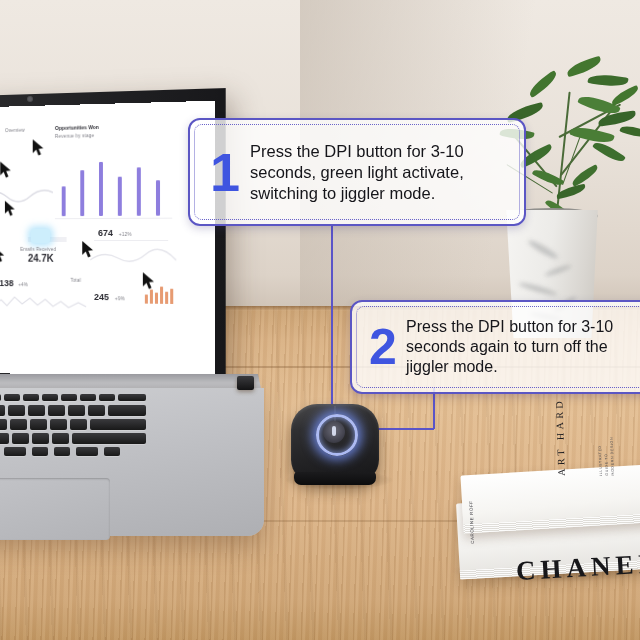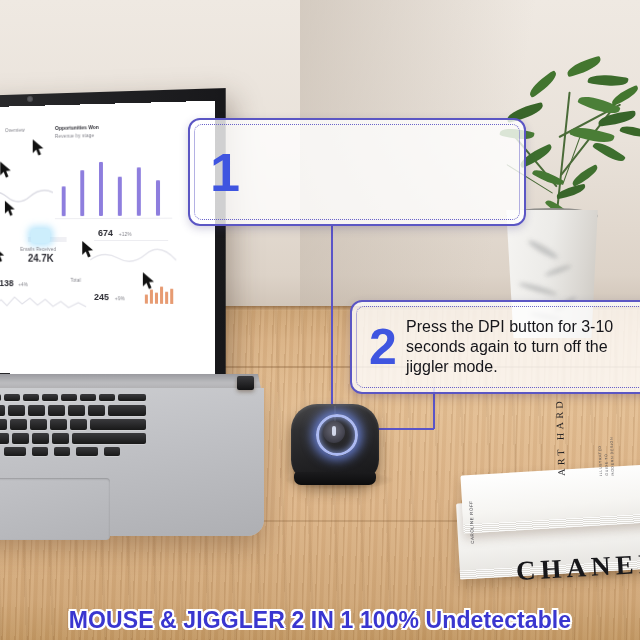--- a/index.html
+++ b/index.html
@@ -318,37 +318,35 @@
   <div class="mouse-sh"></div>
   <div class="mouse"></div>
   <div class="mouse-split"></div>
   <div class="mouse-lip"></div>
   <div class="ring"></div>
   <div class="ring-in"></div>
   <div class="dpi-dot"></div>
 
   <div class="callout" style="left:188px;top:118px;width:310px;height:104px;padding:0 14px 0 10px;">
     <div class="num" style="font-size:54px;width:50px;text-align:center;">1</div>
+    <div class="ctext" style="font-size:16.5px;line-height:21px;flex:1;">Press the DPI button for 3-10 seconds, green light activate, switching to jiggler mode.</div>
   </div>
 
   <div class="callout" style="left:350px;top:300px;width:288px;height:90px;padding:0 10px 0 8px;">
     <div class="num" style="font-size:50px;width:46px;text-align:center;">2</div>
     <div class="ctext" style="font-size:16px;line-height:20px;flex:1;">Press the DPI button for 3-10 seconds again to turn off the jiggler mode.</div>
   </div>
 
   <div class="book-sh"></div>
   <div class="book2">
     <div class="book-pages"></div>
   </div>
   <div class="book1">
     <div class="book-pages"></div>
   </div>
   <div class="arthard">ART HARD</div>
   <div class="subtxt">ILLUSTRATED GUIDE
 TO MODERN DESIGN</div>
   <div class="spine">CAROLINE ROFF</div>
   <div class="chanel">CHANEL</div>
 
-  <div class="banner">
-    <span>MOUSE &amp; JIGGLER 2 IN 1 100% Undetectable</span>
-  </div>
 
 </div>
 
 </body></html>

